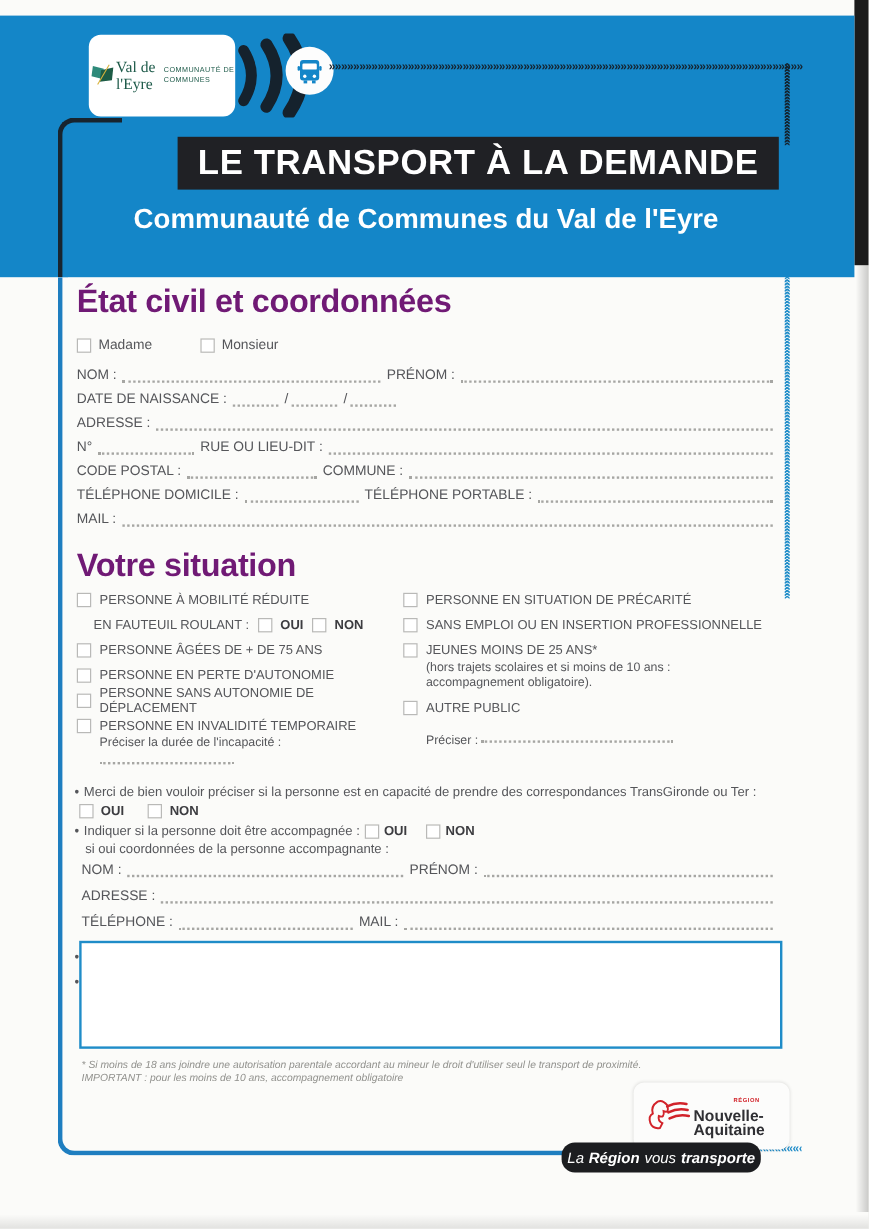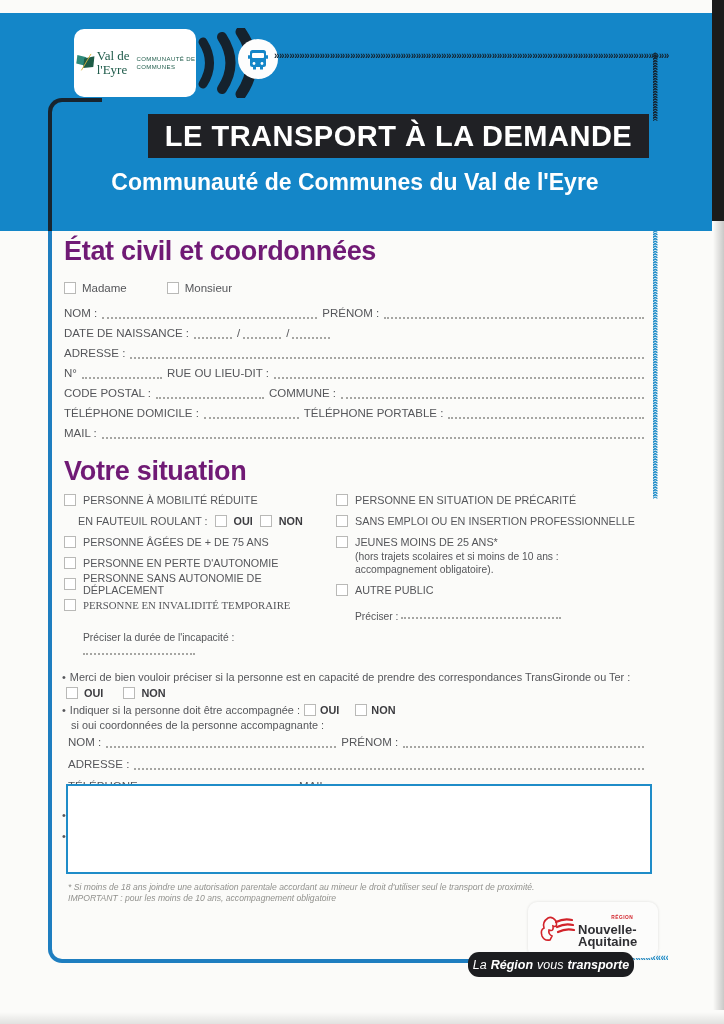--- a/index.html
+++ b/index.html
@@ -225,21 +225,21 @@
           <span>PERSONNE ÂGÉES DE + DE 75 ANS</span>
         </div>
         <div class="citem">
           <span class="cb"></span>
           <span>PERSONNE EN PERTE D'AUTONOMIE</span>
         </div>
         <div class="citem">
           <span class="cb"></span>
           <span>PERSONNE SANS AUTONOMIE DE DÉPLACEMENT</span>
         </div>
-        <div class="citem" style="margin-bottom:20px;font-family:Liberation Serif, serif;">
+        <div class="citem" style="margin-bottom:2px;">
           <span class="cb"></span>
           <span>PERSONNE EN INVALIDITÉ TEMPORAIRE</span>
         </div>
         <div class="sub" style="margin-top:0;">
           <span>Préciser la durée de l'incapacité :</span>
           <span class="dots"></span>
         </div>
       </div>
 
       <div class="sit-right">

